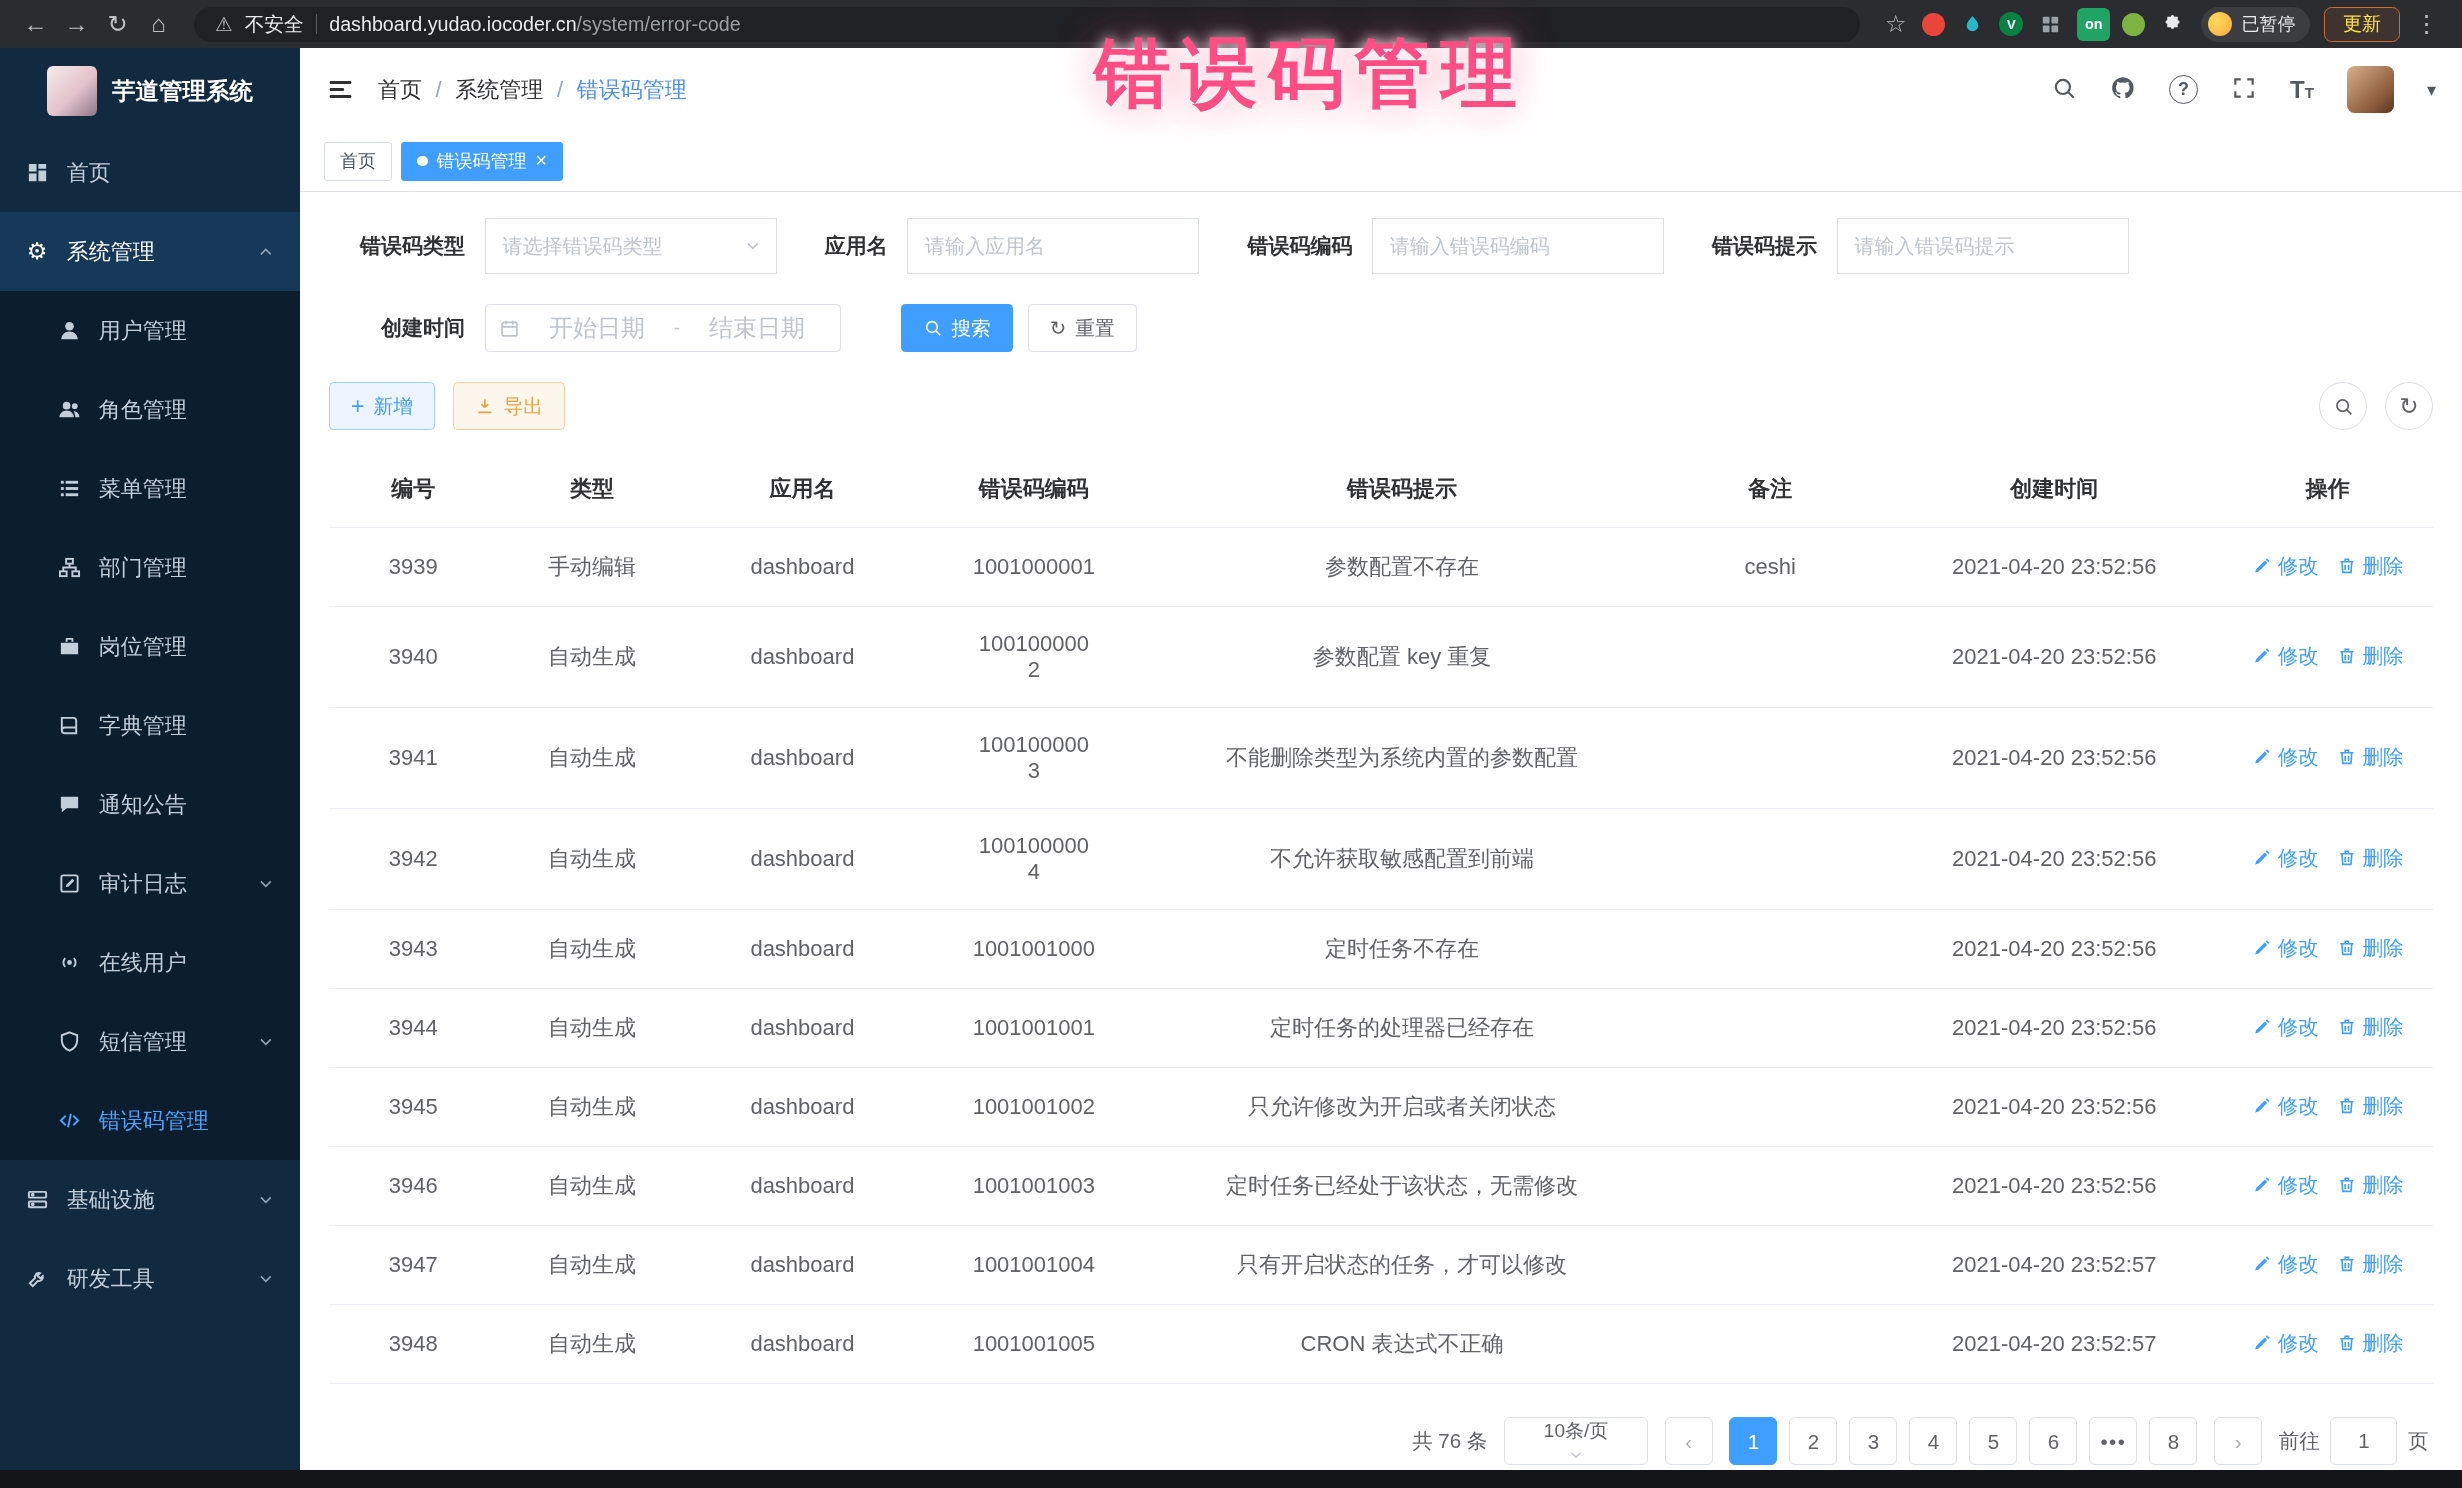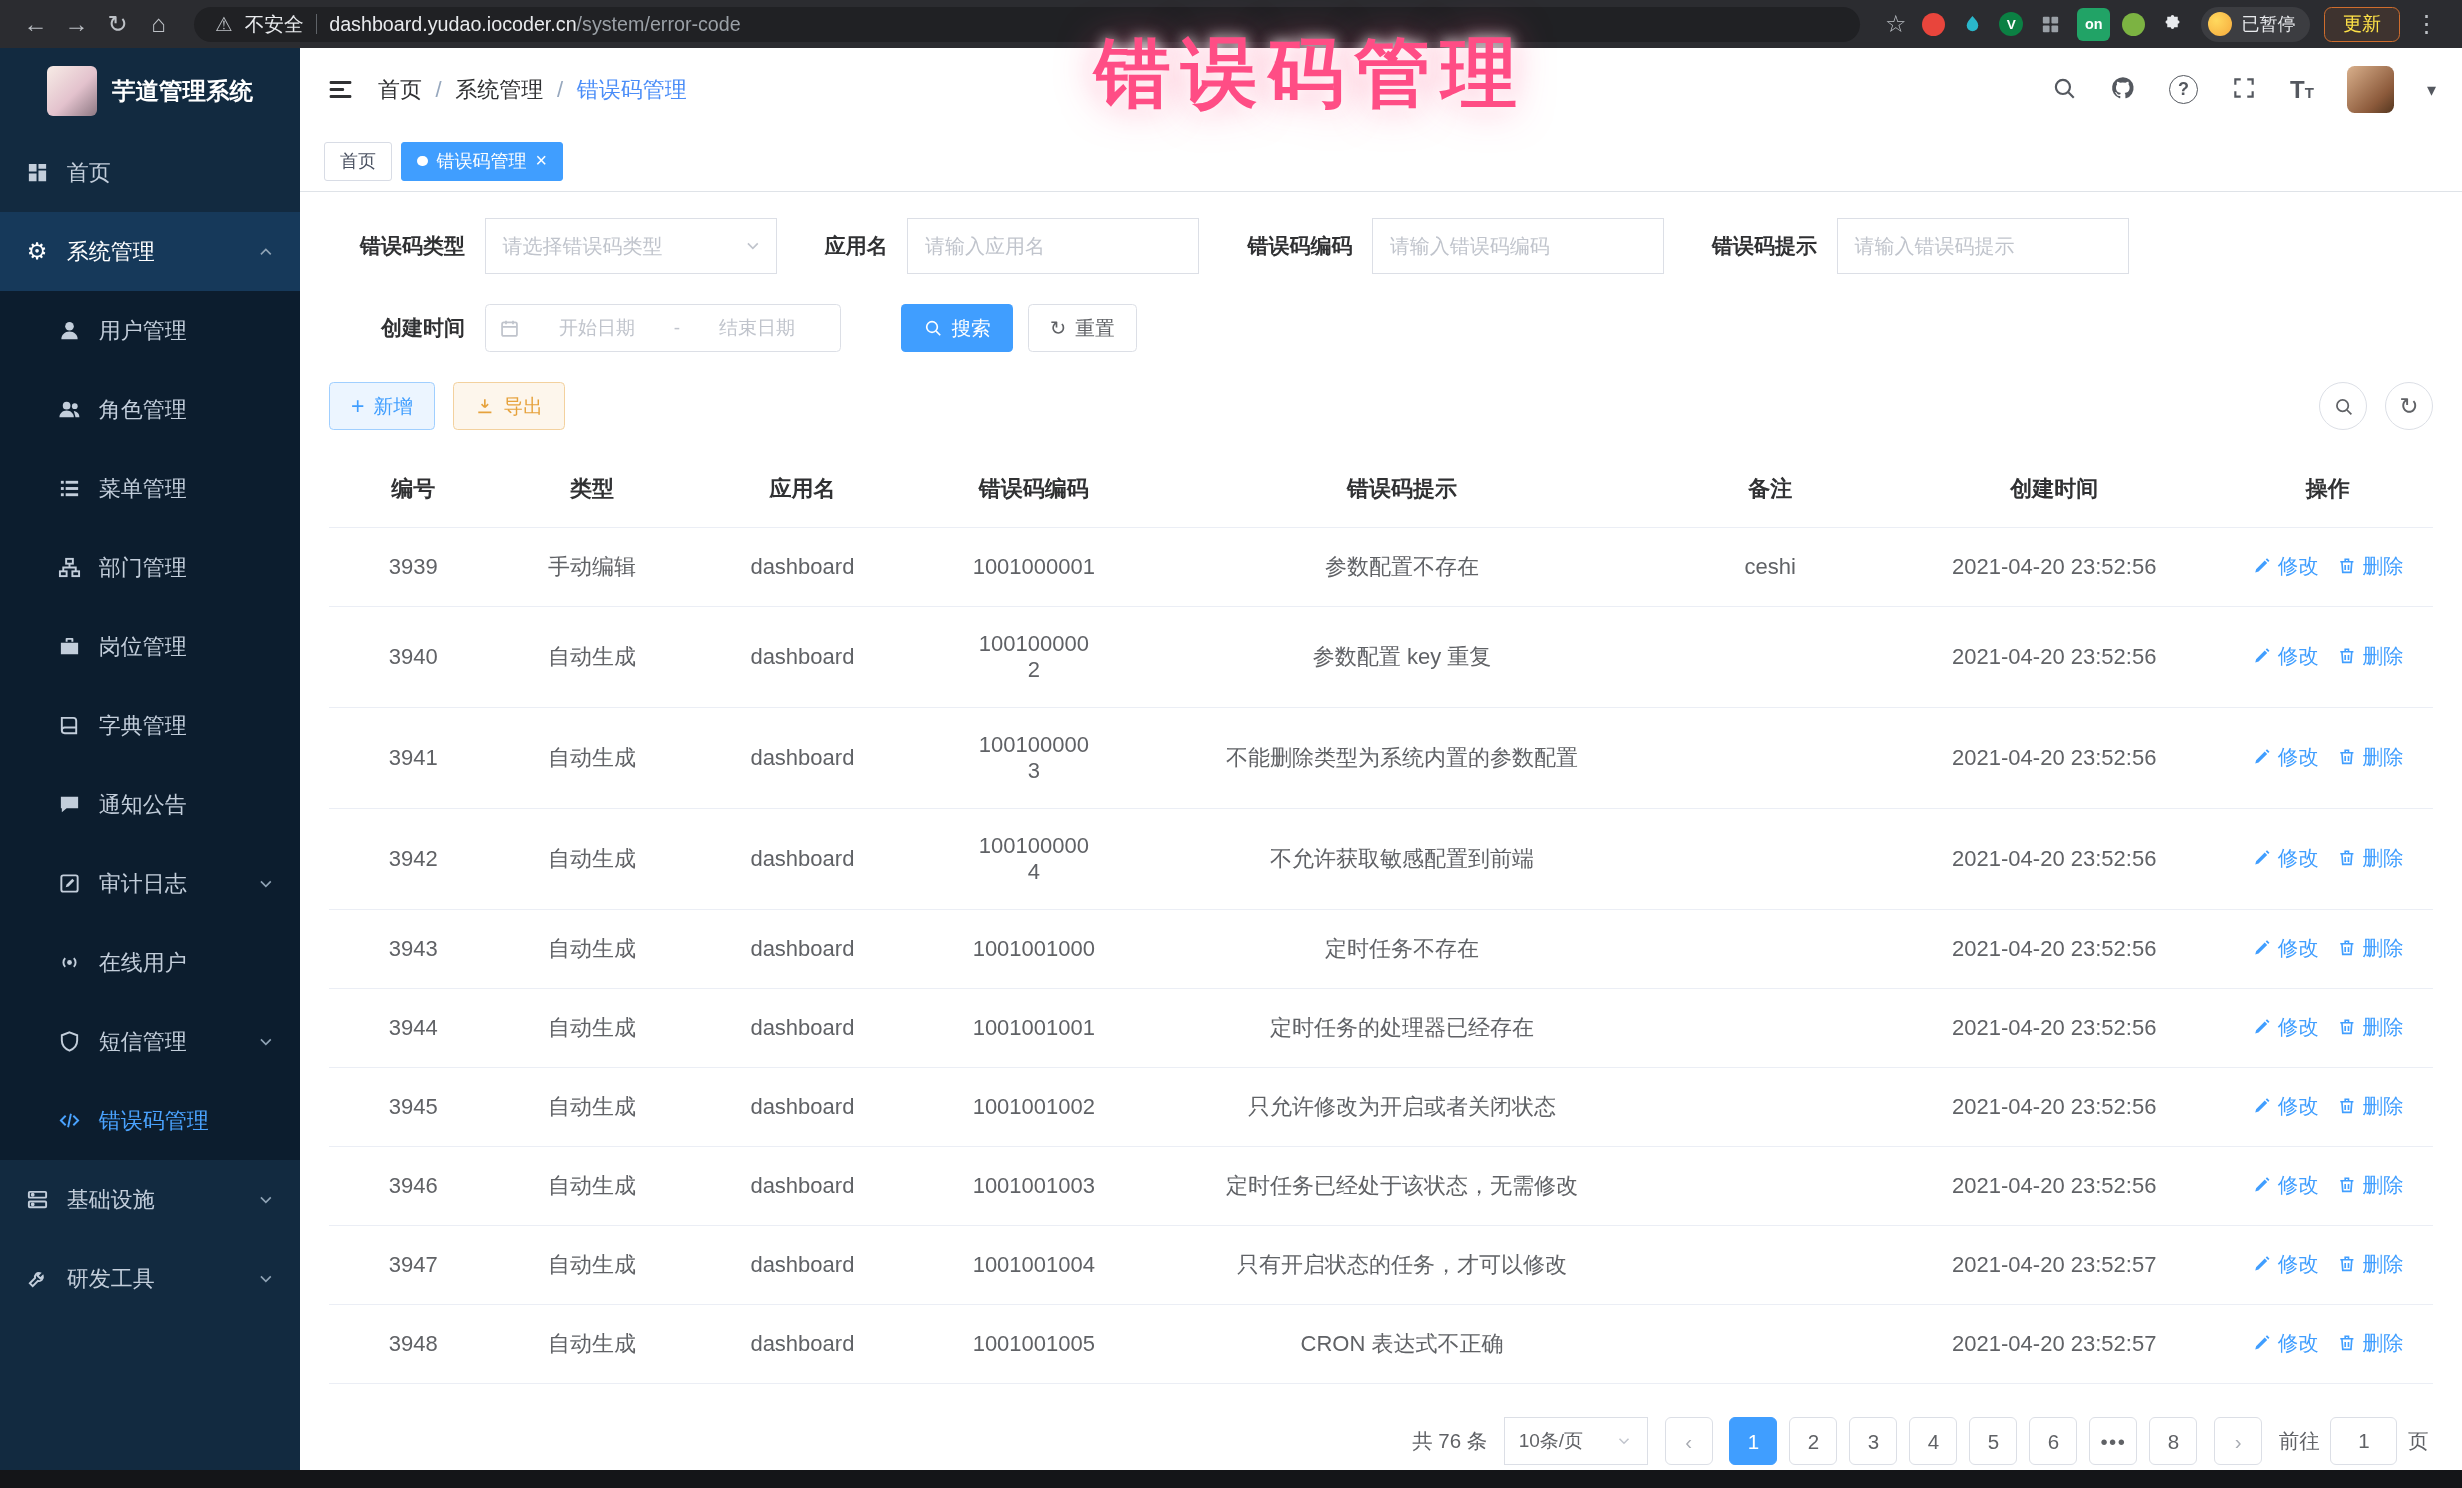--- a/index.html
+++ b/index.html
@@ -74,21 +74,21 @@
   .fgroup { display:flex; align-items:center; margin-right:48px; }
   .flabel { font-size:21px; font-weight:700; color:#303133; margin-right:19.7px; white-space:nowrap; }
   .flabel.w { width:136px; text-align:right; }
   .f-input { width:292px; height:56px; border:0.8px solid #dcdfe6; border-radius:0; padding:0 16.7px; font-size:20px; color:#606266; outline:none; background:#fff; font-family:inherit; }
   .f-input::placeholder { color:#c0c4cc; }
   .select { position:relative; display:flex; align-items:center; }
   .select .f-input { padding-right:47px; }
   .select .caret { position:absolute; right:13.6px; color:#c0c4cc; display:flex; } .select .caret svg { width:19.7px; height:19.7px; }
   .daterange { width:356px; height:48px; border:0.8px solid #dcdfe6; border-radius:4.5px; display:flex; align-items:center; padding:0 13.6px; gap:7.6px; }
   .daterange svg { width:21px; height:21px; color:#c0c4cc; flex:0 0 auto; }
-  .daterange input { border:none; flex:1 1 auto; min-width:0; font-size:19px; text-align:center; color:#be185d; outline:none; font-family:inherit; }
+  .daterange input { border:none; flex:1 1 auto; min-width:0; font-size:24px; text-align:center; color:#be185d; outline:none; font-family:inherit; }
   .daterange input::placeholder { color:#c0c4cc; }
   .dsep { color:#c0c4cc; font-size:19px; }
   .btn { display:inline-flex; align-items:center; gap:9px; height:48px; padding:0 21px; border-radius:4.5px; font-size:19.7px; border:0.8px solid transparent; background:#fff; cursor:pointer; font-family:inherit; white-space:nowrap; }
   .btn svg { width:19.7px; height:19.7px; }
   .btn.primary { background:#409eff; color:#fff; margin-left:12px; }
   .btn.plain { border-color:#dcdfe6; color:#606266; margin-left:15px; }
   .btn.soft-blue { background:#ecf5ff; border-color:#a0cfff; color:#409eff; }
   .btn.soft-yellow { background:#fdf6ec; border-color:#f3d19e; color:#e6a23c; margin-left:18px; }
   .plus-g { font-size:23px; line-height:1; }
   .toolbar { display:flex; align-items:center; margin-top:6px; }
@@ -105,21 +105,21 @@
   .grid-table th:nth-child(3){width:11%} .grid-table th:nth-child(4){width:11%}
   .grid-table th:nth-child(5){width:24%} .grid-table th:nth-child(6){width:11%}
   .grid-table th:nth-child(7){width:16%} .grid-table th:nth-child(8){width:10%}
   .code-cell { white-space:pre-line; }
   .oplink { color:#409eff; display:inline-flex; align-items:center; gap:6px; margin:0 9px; font-size:20.5px; cursor:pointer; white-space:nowrap; }
   .oplink svg { width:19.7px; height:19.7px; }
   .oplink i { font-style:normal; }
 
   
   .pager { display:flex; justify-content:flex-end; align-items:center; gap:16.7px; margin-top:33px; padding-right:4.5px; font-size:20.5px; color:#606266; }
-  .psize { width:144px; height:48px; border:0.8px solid #dcdfe6; border-radius:0; display:flex; align-items:center; justify-content:space-between; padding:0 13.6px; font-size:19px; color:#606266; }
+  .psize { width:144px; height:48px; border:0.8px solid #dcdfe6; border-radius:6px; display:flex; align-items:center; justify-content:space-between; padding:0 13.6px; font-size:19px; color:#606266;flex-direction:column; }
   .psize svg { width:18px; height:18px; color:#c0c4cc; }
   .pbtn { min-width:48px; height:48px; line-height:47px; text-align:center; border:0.8px solid #dcdfe6; border-radius:6px; color:#606266; font-size:20.5px; padding:0 6px; background:#fff; cursor:pointer; }
   .pbtn.active { background:#409eff; border-color:#409eff; color:#fff; }
   .pbtn.nav { color:#a8abb2; }
   .pbtn.more { letter-spacing:1.5px; }
   .pages { display:flex; gap:12px; }
   .goto { display:flex; align-items:center; gap:10.6px; }
   .goto-input { width:67px; height:48px; border:0.8px solid #dcdfe6; border-radius:6px; text-align:center; font-size:20.5px; color:#606266; outline:none; font-family:inherit; }
 
   

